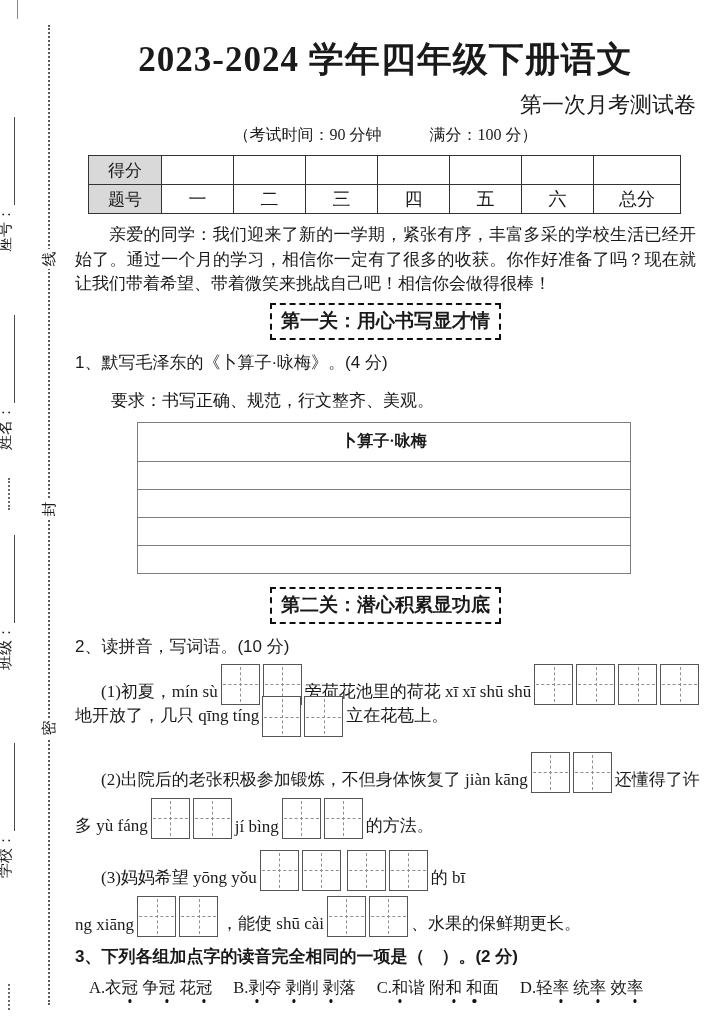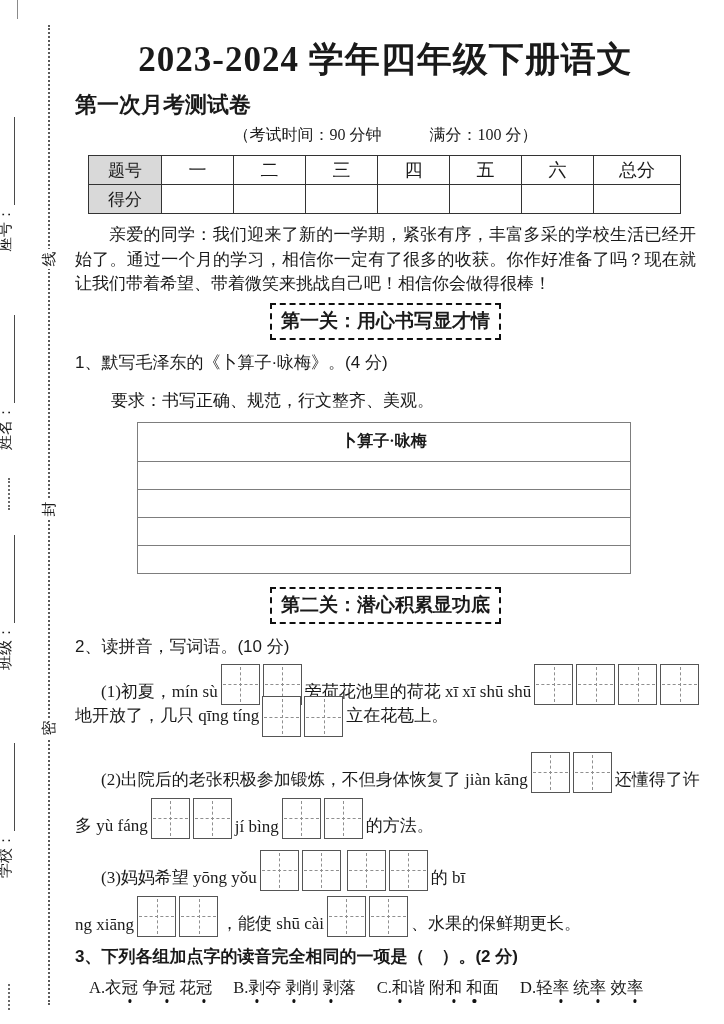--- a/index.html
+++ b/index.html
@@ -23,21 +23,21 @@
   .seal-char{
     position:absolute;left:39px;width:20px;height:20px;background:#ffffff;
     transform:rotate(-90deg);font-size:15px;line-height:20px;text-align:center;
   }
   
   .content{position:absolute;left:75px;top:36px;width:621px;}
   .page-title{
     margin:0;text-align:center;font-size:35px;font-weight:bold;letter-spacing:1px;
     font-family:"Liberation Serif","DejaVu Serif",serif;
   }
-  .page-subtitle{margin:7px 0 0;text-align:left;font-size:22px;font-weight:bold;}
+  .page-subtitle{margin:7px 0 0;text-align:right;font-size:22px;font-weight:normal;}
   .exam-info{margin-top:5px;text-align:center;font-size:16px;}
   
   .score-table{border-collapse:collapse;margin:9px 0 0 13px;table-layout:fixed;}
   .score-table td{
     border:1.8px solid #333333;height:28px;text-align:center;
     font-size:18px;padding:0;
   }
   .score-table td.hd{background:#d9d9d9;font-size:17px;}
   
   .intro{margin:9px 0 0;font-size:17px;line-height:24.5px;text-align:justify;text-indent:2em;}
@@ -117,39 +117,39 @@
 
 <div class="content">
 
   <h1 class="page-title">2023-2024 学年四年级下册语文</h1>
   <h2 class="page-subtitle">第一次月考测试卷</h2>
   <div class="exam-info">（考试时间：90 分钟　　　满分：100 分）</div>
 
   <table class="score-table">
     <tbody id="score-table-body">
         <tr>
+          <td class="hd">得分</td>
+          <td></td>
+          <td></td>
+          <td></td>
+          <td></td>
+          <td></td>
+          <td></td>
+          <td></td>
+        </tr>
+        <tr>
           <td class="hd" style="width: 72px;">题号</td>
           <td style="width: 71px;">一</td>
           <td style="width: 71px;">二</td>
           <td style="width: 71px;">三</td>
           <td style="width: 71px;">四</td>
           <td style="width: 71px;">五</td>
           <td style="width: 71px;">六</td>
           <td style="width: 86px;">总分</td>
         </tr>
-        <tr>
-          <td class="hd">得分</td>
-          <td></td>
-          <td></td>
-          <td></td>
-          <td></td>
-          <td></td>
-          <td></td>
-          <td></td>
-        </tr>
       </tbody>
   </table>
 
   <p class="intro">亲爱的同学：我们迎来了新的一学期，紧张有序，丰富多采的学校生活已经开始了。通过一个月的学习，相信你一定有了很多的收获。你作好准备了吗？现在就让我们带着希望、带着微笑来挑战自己吧！相信你会做得很棒！</p>
 
   <div class="banner-wrap">
     <span class="banner">第一关：用心书写显才情</span>
   </div>
 
   <div class="q-stem">1、默写毛泽东的《卜算子·咏梅》。(4 分)</div>

